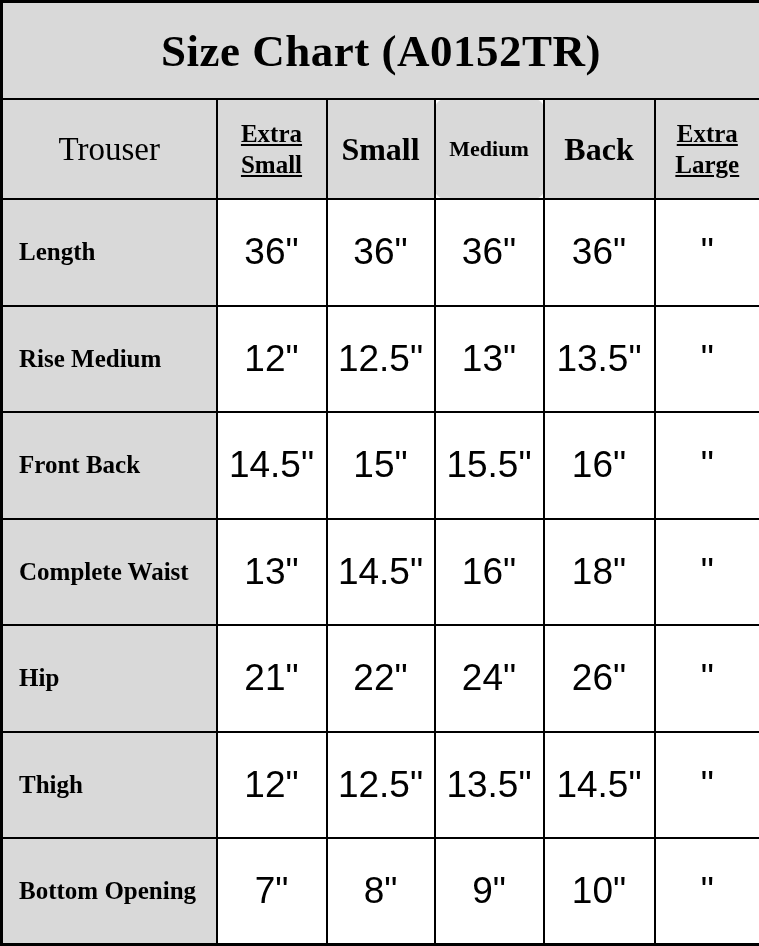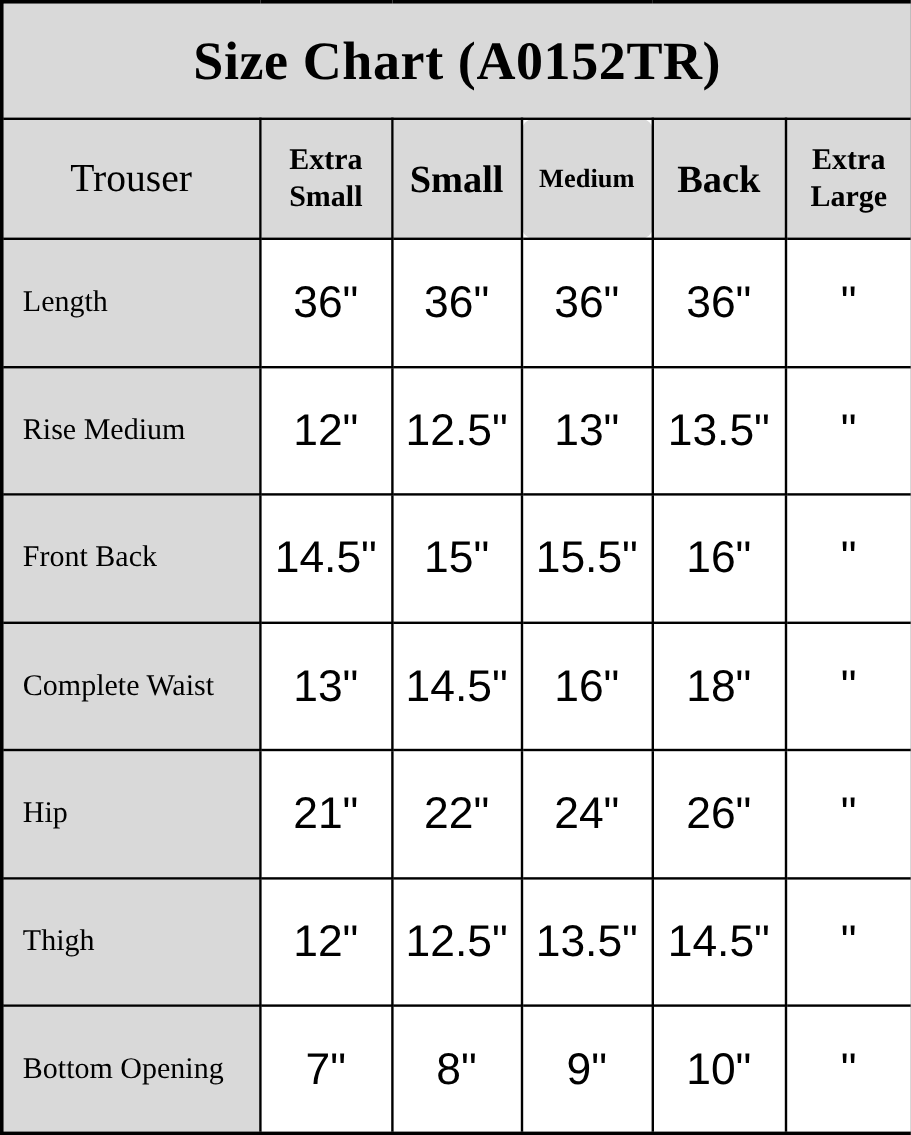--- a/index.html
+++ b/index.html
@@ -39,29 +39,29 @@
     font-size: 33px;
     font-weight: normal;
   }
   .col-header {
     background: var(--header-bg, #d9d9d9);
     font-weight: bold;
     font-size: 32px;
     line-height: 1.25;
     padding: 0 10px;
   }
-  .col-header.size-xs, .col-header.size-xl { font-size: 25px; }
+  .col-header.size-xs, .col-header.size-xl { font-size: 25px; text-decoration: underline; }
   .col-header.size-m  { font-size: 22px; border-radius: 10px; }
   .value-row { height: 106px; }
   .row-label {
     background: var(--header-bg, #d9d9d9);
     text-align: left;
     padding-left: 16px;
     font-size: 25px;
-    font-weight: normal;
+    font-weight: bold;
   }
   .value-cell {
     background: var(--cell-bg, #ffffff);
     font-family: "Liberation Sans", sans-serif;
     font-size: 37px;
     font-weight: normal;
   }
 </style>
 </head>
 <body>

